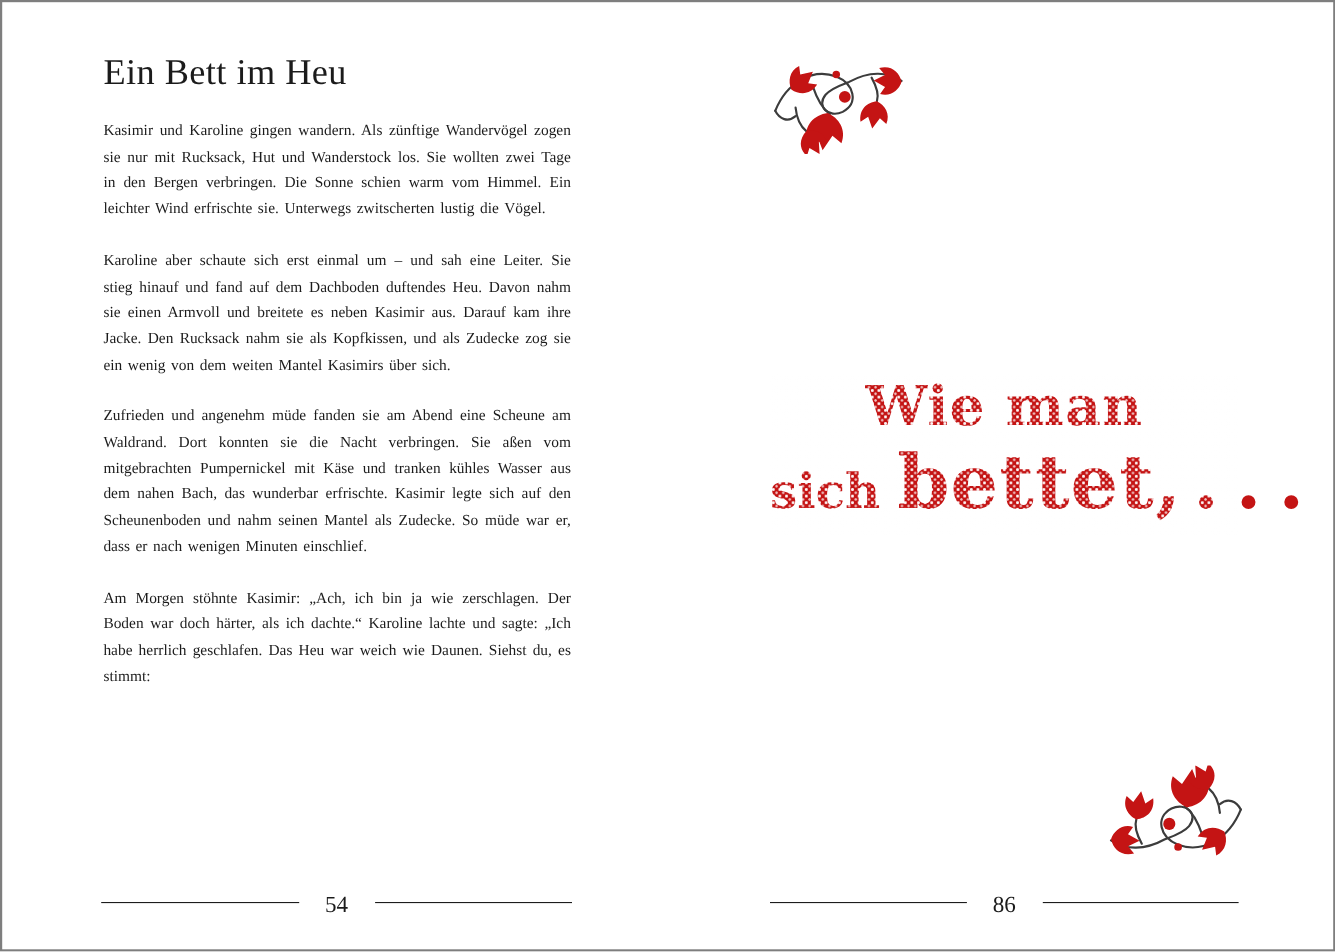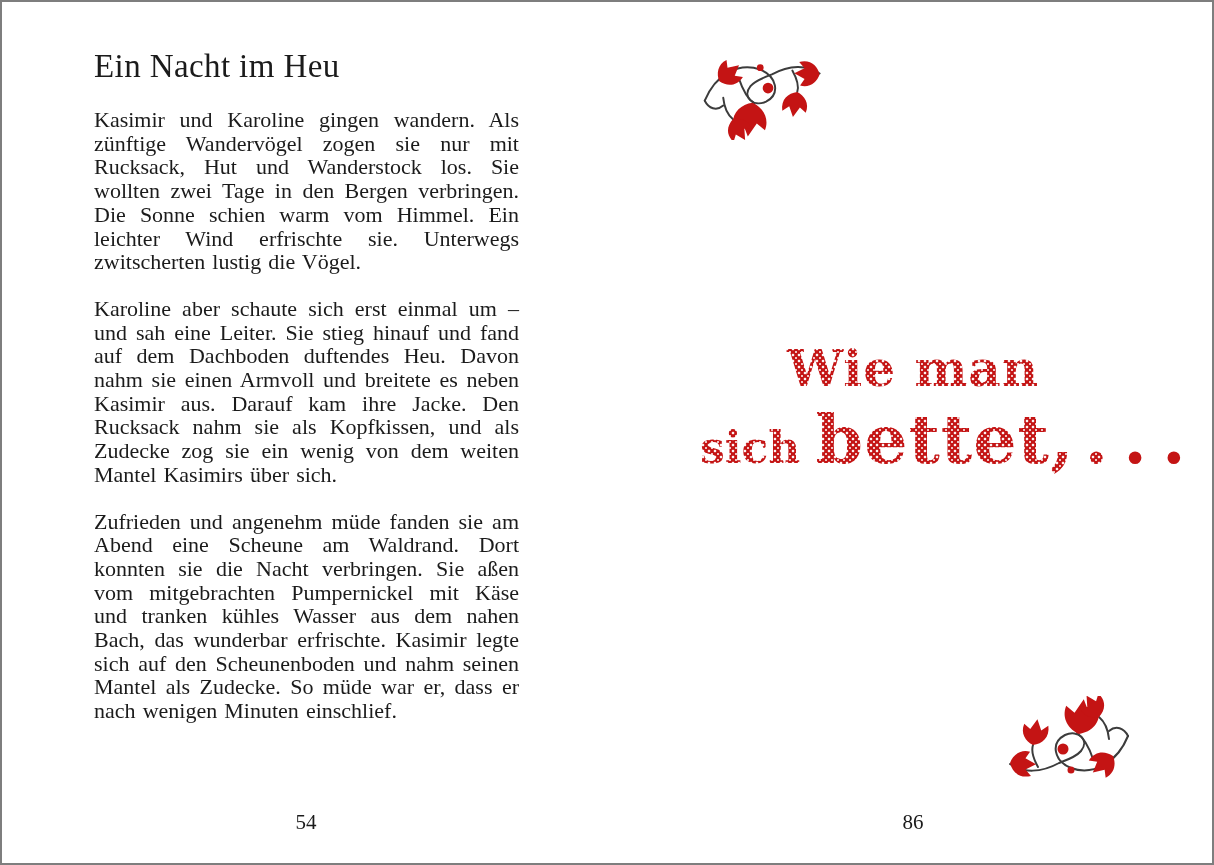--- a/index.html
+++ b/index.html
@@ -17,27 +17,27 @@
   .story-title{
     position:absolute;left:92px;top:46px;margin:0;
     font-size:33px;font-weight:400;letter-spacing:.4px;
     white-space:nowrap;
   }
   .text-col{
     position:absolute;left:92px;top:106px;width:425px;
   }
   .text-col p{
     margin:0 0 23px 0;
-    font-size:22px;line-height:23.7px;
+    font-size:14px;line-height:23.7px;
     text-align:justify;
     word-spacing:1.6px;
   }
   
   .footer{
-    position:absolute;display:flex;align-items:center;gap:0;flex-direction:column;
+    position:absolute;display:flex;align-items:center;gap:22px;
   }
   .footer.left-f{left:90px;top:808px;width:428px;}
   .footer.right-f{left:698px;top:808px;width:426px;}
   .footer .rule{flex:1;height:1.6px;background:#1c1c1c;}
   .footer .pagenum{
     font-size:21px;line-height:21px;color:#1b1b1b;
     padding:0 2px;transform:translateY(2px);
   }
   
   .ornament{position:absolute;}
@@ -64,26 +64,27 @@
     background-size:6px 6px,6px 6px;
     background-position:0 0,3px 3px;
   }
 </style>
 </head>
 <body>
 
 <div class="book">
 
   <section>
-    <h1 class="story-title">Ein Nacht im Heu</h1>
+    <h1 class="story-title">Ein Bett im Heu</h1>
 
     <div class="text-col">
       <p>Kasimir und Karoline gingen wandern. Als zünftige Wandervögel zogen sie nur mit Rucksack, Hut und Wanderstock los. Sie wollten zwei Tage in den Bergen verbringen. Die Sonne schien warm vom Himmel. Ein leichter Wind erfrischte sie. Unterwegs zwitscherten lustig die Vögel.</p>
       <p>Karoline aber schaute sich erst einmal um – und sah eine Leiter. Sie stieg hinauf und fand auf dem Dachboden duftendes Heu. Davon nahm sie einen Armvoll und breitete es neben Kasimir aus. Darauf kam ihre Jacke. Den Rucksack nahm sie als Kopfkissen, und als Zudecke zog sie ein wenig von dem weiten Mantel Kasimirs über sich.</p>
       <p>Zufrieden und angenehm müde fanden sie am Abend eine Scheune am Waldrand. Dort konnten sie die Nacht verbringen. Sie aßen vom mitgebrachten Pumpernickel mit Käse und tranken kühles Wasser aus dem nahen Bach, das wunderbar erfrischte. Kasimir legte sich auf den Scheunenboden und nahm seinen Mantel als Zudecke. So müde war er, dass er nach wenigen Minuten einschlief.</p>
+      <p>Am Morgen stöhnte Kasimir: „Ach, ich bin ja wie zerschlagen. Der Boden war doch härter, als ich dachte.“ Karoline lachte und sagte: „Ich habe herrlich geschlafen. Das Heu war weich wie Daunen. Siehst du, es stimmt:</p>
     </div>
 
     <div class="footer left-f">
       <span class="rule"></span>
       <span class="pagenum">54</span>
       <span class="rule"></span>
     </div>
   </section>
 
   <section>

